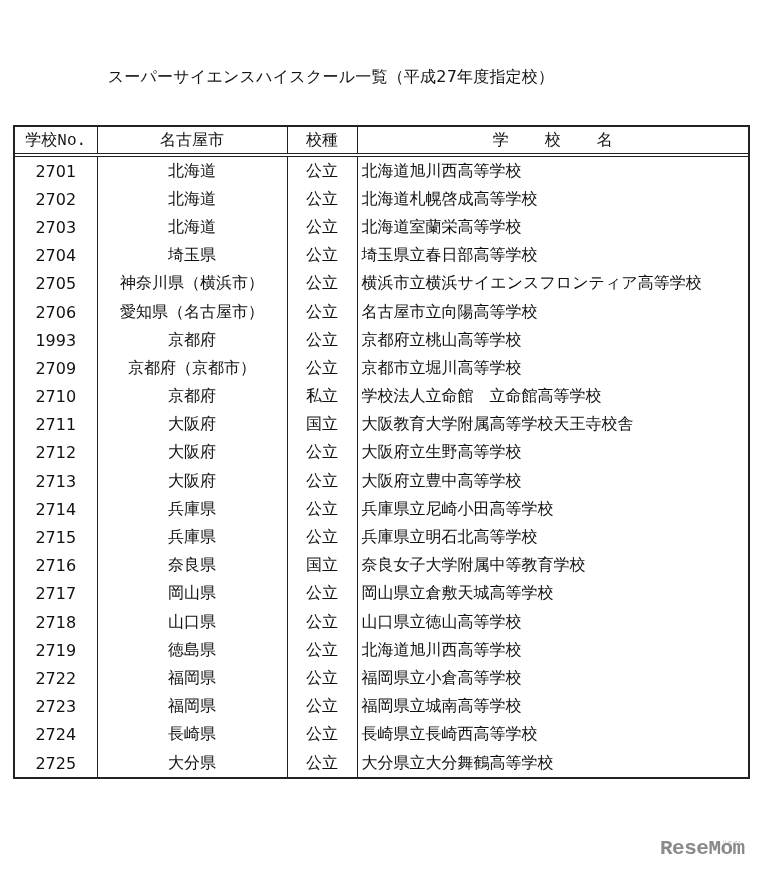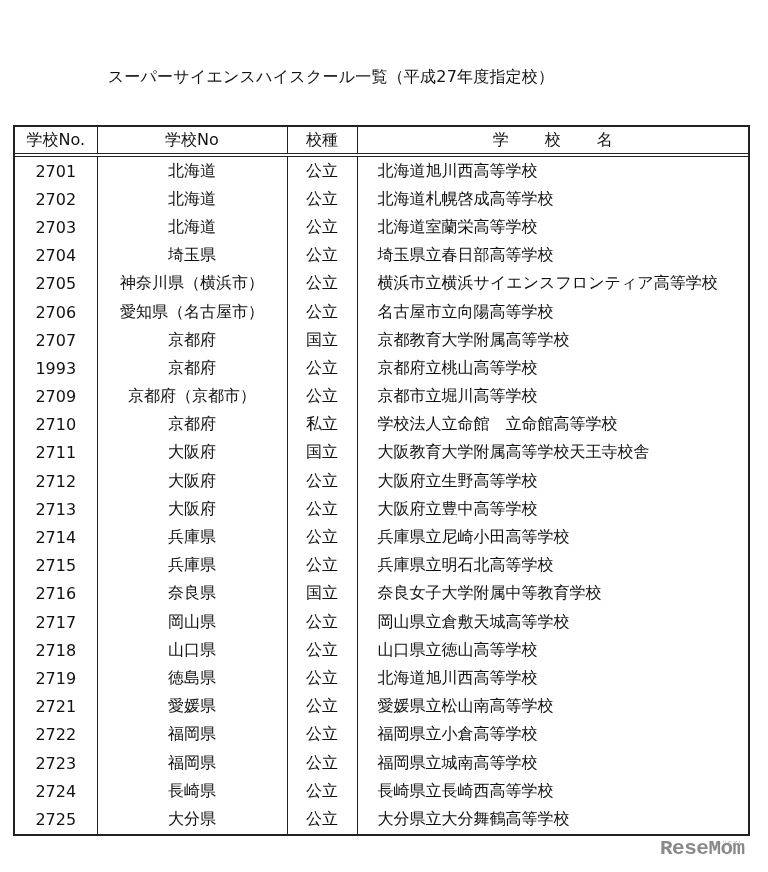--- a/index.html
+++ b/index.html
@@ -51,23 +51,24 @@
       font-weight: normal;
       white-space: nowrap;
       overflow: hidden;
       border-left: 1.5px solid #222222;
     }
     th:first-child, td:first-child { border-left: none; }
     thead th {
       height: 26px;
       text-align: center;
       border-bottom: 4px double #222222;
+      font-family: Liberation Mono, monospace;
     }
     td.no, td.pref, td.type { text-align: center; }
-    td.name { text-align: left; padding-left: 20px; }
+    td.name { text-align: left; padding-left: 4px; }
     th.name-h span { display: inline-block; margin: 0 18px; }
     .watermark {
       position: absolute;
       left: 660px;
       top: 838px;
       font-family: Liberation Mono, monospace;
       font-weight: bold;
       font-size: 21px;
       color: #8a8a8a;
       letter-spacing: -0.5px;
@@ -92,21 +93,21 @@
   <table>
     <colgroup>
       <col class="c-no">
         <col class="c-pref">
         <col class="c-type">
         <col class="c-name">
     </colgroup>
     <thead>
       <tr>
         <th>学校No.</th>
-        <th>学校No</th>
+        <th>名古屋市</th>
         <th>校種</th>
         <th class="name-h">
           <span>学</span><span>校</span><span>名</span>
         </th>
       </tr>
     </thead>
     <tbody id="rows">
         <tr>
           <td class="no">2701</td>
           <td class="pref">北海道</td>
@@ -137,26 +138,20 @@
           <td class="type">公立</td>
           <td class="name">横浜市立横浜サイエンスフロンティア高等学校</td>
         </tr>
         <tr>
           <td class="no">2706</td>
           <td class="pref">愛知県（名古屋市）</td>
           <td class="type">公立</td>
           <td class="name">名古屋市立向陽高等学校</td>
         </tr>
         <tr>
-          <td class="no">2707</td>
-          <td class="pref">京都府</td>
-          <td class="type">国立</td>
-          <td class="name">京都教育大学附属高等学校</td>
-        </tr>
-        <tr>
           <td class="no">1993</td>
           <td class="pref">京都府</td>
           <td class="type">公立</td>
           <td class="name">京都府立桃山高等学校</td>
         </tr>
         <tr>
           <td class="no">2709</td>
           <td class="pref">京都府（京都市）</td>
           <td class="type">公立</td>
           <td class="name">京都市立堀川高等学校</td>
@@ -215,26 +210,20 @@
           <td class="type">公立</td>
           <td class="name">山口県立徳山高等学校</td>
         </tr>
         <tr>
           <td class="no">2719</td>
           <td class="pref">徳島県</td>
           <td class="type">公立</td>
           <td class="name">北海道旭川西高等学校</td>
         </tr>
         <tr>
-          <td class="no">2721</td>
-          <td class="pref">愛媛県</td>
-          <td class="type">公立</td>
-          <td class="name">愛媛県立松山南高等学校</td>
-        </tr>
-        <tr>
           <td class="no">2722</td>
           <td class="pref">福岡県</td>
           <td class="type">公立</td>
           <td class="name">福岡県立小倉高等学校</td>
         </tr>
         <tr>
           <td class="no">2723</td>
           <td class="pref">福岡県</td>
           <td class="type">公立</td>
           <td class="name">福岡県立城南高等学校</td>

